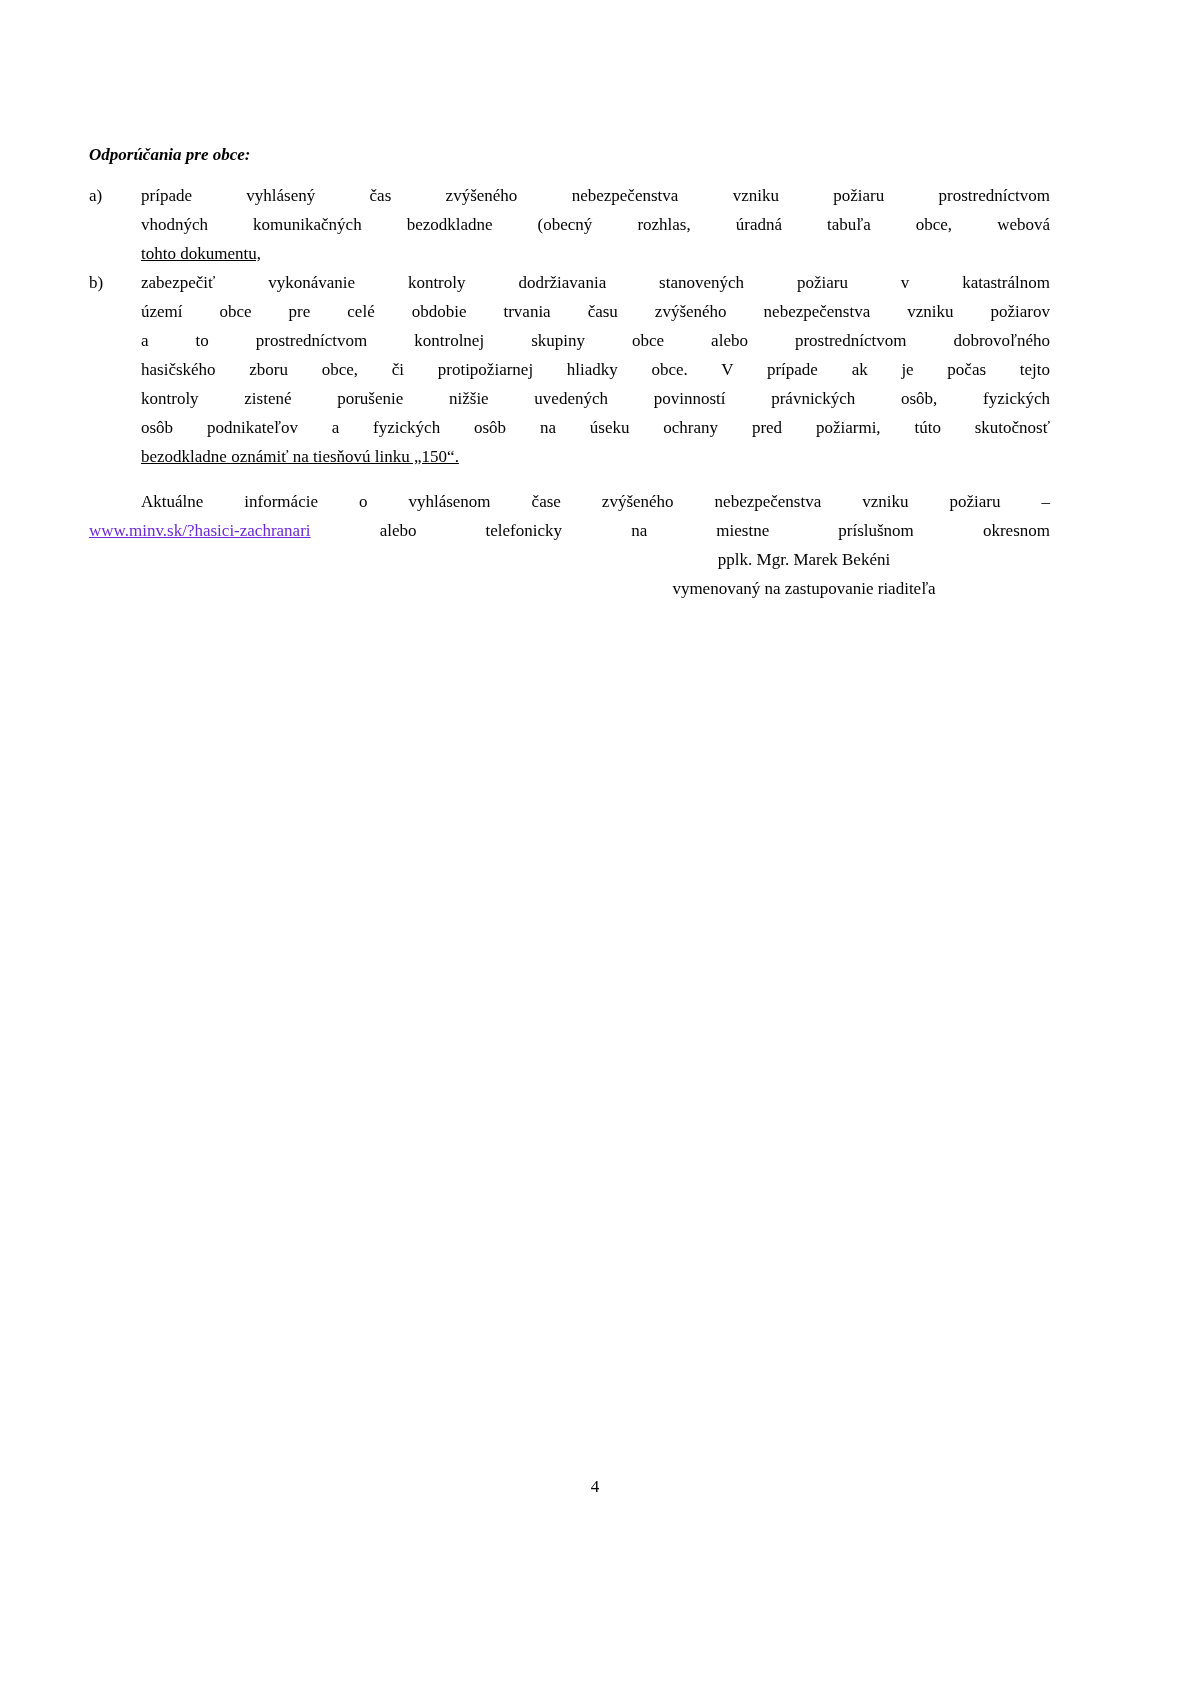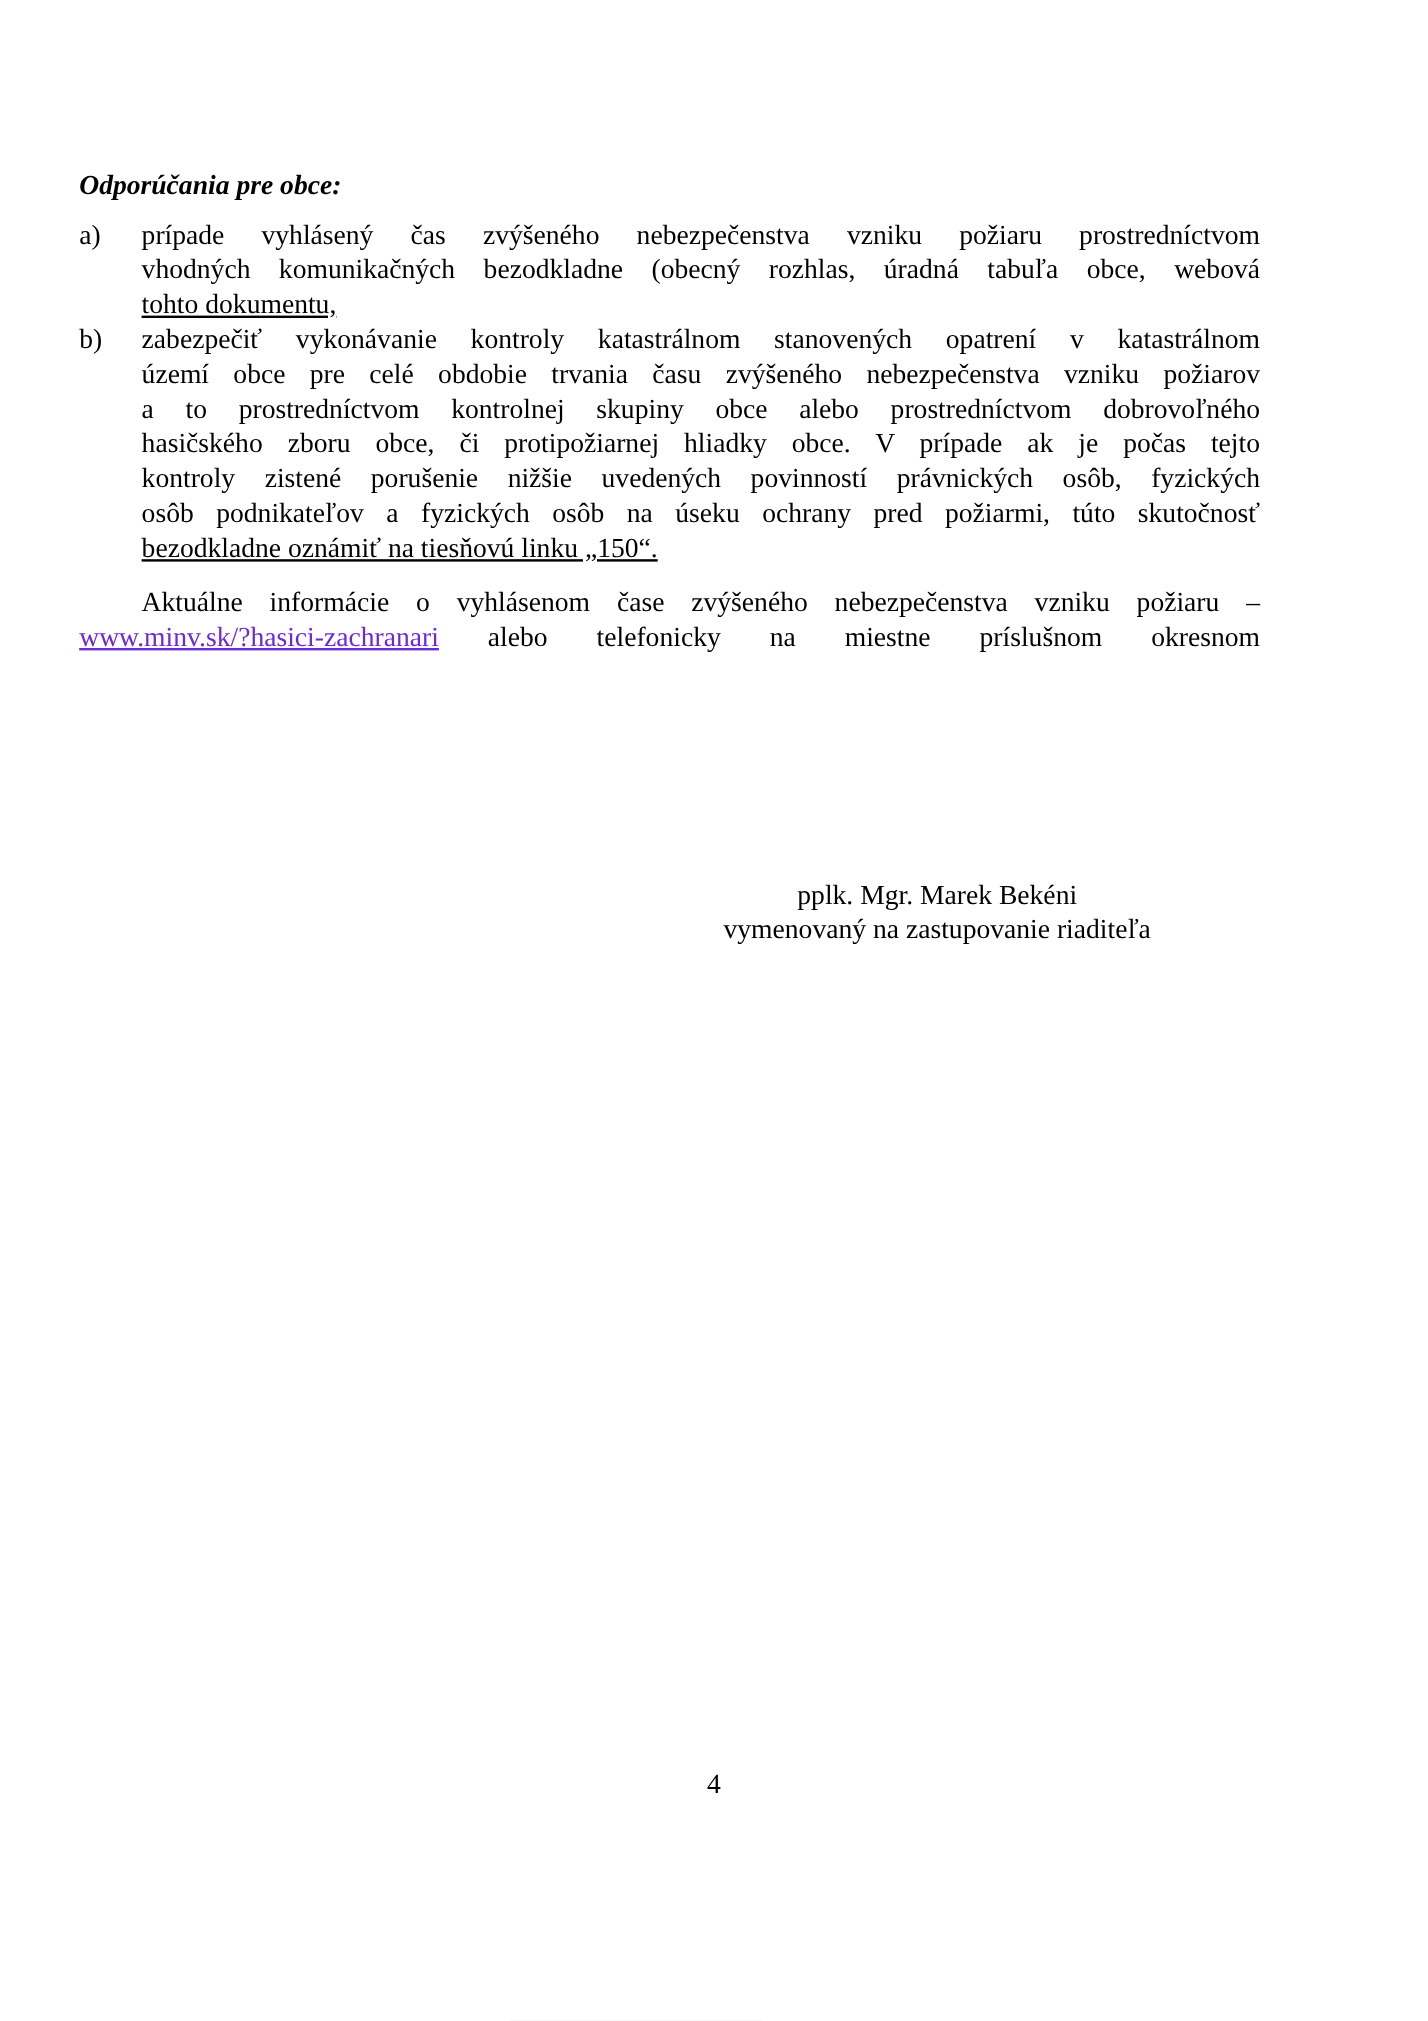--- a/index.html
+++ b/index.html
@@ -5,23 +5,23 @@
   * { margin: 0; padding: 0; box-sizing: border-box; }
   html, body { background: #e8e8e8; }
   .page {
     position: relative;
     width: 1190px;
     height: 1684px;
     margin: 0 auto;
     background: #ffffff;
     color: #000000;
     font-family: "Liberation Serif", "DejaVu Serif", serif;
-    font-size: 23px;
+    font-size: 17px;
     line-height: 29px;
-    padding: 140px 140px 0 66px;
+    padding: 140px 140px 0 89px;
     overflow: hidden;
   }
   .heading {
     font-weight: bold;
     font-style: italic;
     margin-bottom: 12px;
   }
   .list-item {
     position: relative;
     padding-left: 52px;
@@ -49,21 +49,20 @@
   .par-line.last {
     text-align: left;
     text-align-last: left;
   }
   a.doc-link {
     color: #6d28d9;
     text-decoration: underline;
     cursor: pointer;
   }
   .signature {
-    margin-top: 186px;
     width: 460px;
     margin-left: 485px;
     text-align: center;
   }
   .page-number {
     position: absolute;
     top: 1472px;
     left: 0;
     width: 100%;
     text-align: center;
@@ -83,21 +82,21 @@
       <div class="item-text">
           <div class="jline">prípade vyhlásený čas zvýšeného nebezpečenstva vzniku požiaru prostredníctvom</div>
           <div class="jline">vhodných komunikačných bezodkladne (obecný rozhlas, úradná tabuľa obce, webová</div>
           <div class="jline lastline">tohto dokumentu,</div>
         </div>
     </div>
 
     <div class="list-item">
       <span class="marker">b)</span>
       <div class="item-text">
-          <div class="jline">zabezpečiť vykonávanie kontroly katastrálnom stanovených opatrení v katastrálnom</div>
+          <div class="jline">zabezpečiť vykonávanie kontroly dodržiavania stanovených požiaru v katastrálnom</div>
           <div class="jline">území obce pre celé obdobie trvania času zvýšeného nebezpečenstva vzniku požiarov</div>
           <div class="jline">a to prostredníctvom kontrolnej skupiny obce alebo prostredníctvom dobrovoľného</div>
           <div class="jline">hasičského zboru obce, či protipožiarnej hliadky obce. V prípade ak je počas tejto</div>
           <div class="jline">kontroly zistené porušenie nižšie uvedených povinností právnických osôb, fyzických</div>
           <div class="jline">osôb podnikateľov a fyzických osôb na úseku ochrany pred požiarmi, túto skutočnosť</div>
           <div class="jline lastline">bezodkladne oznámiť na tiesňovú linku „150“.</div>
         </div>
     </div>
 
   </div>

